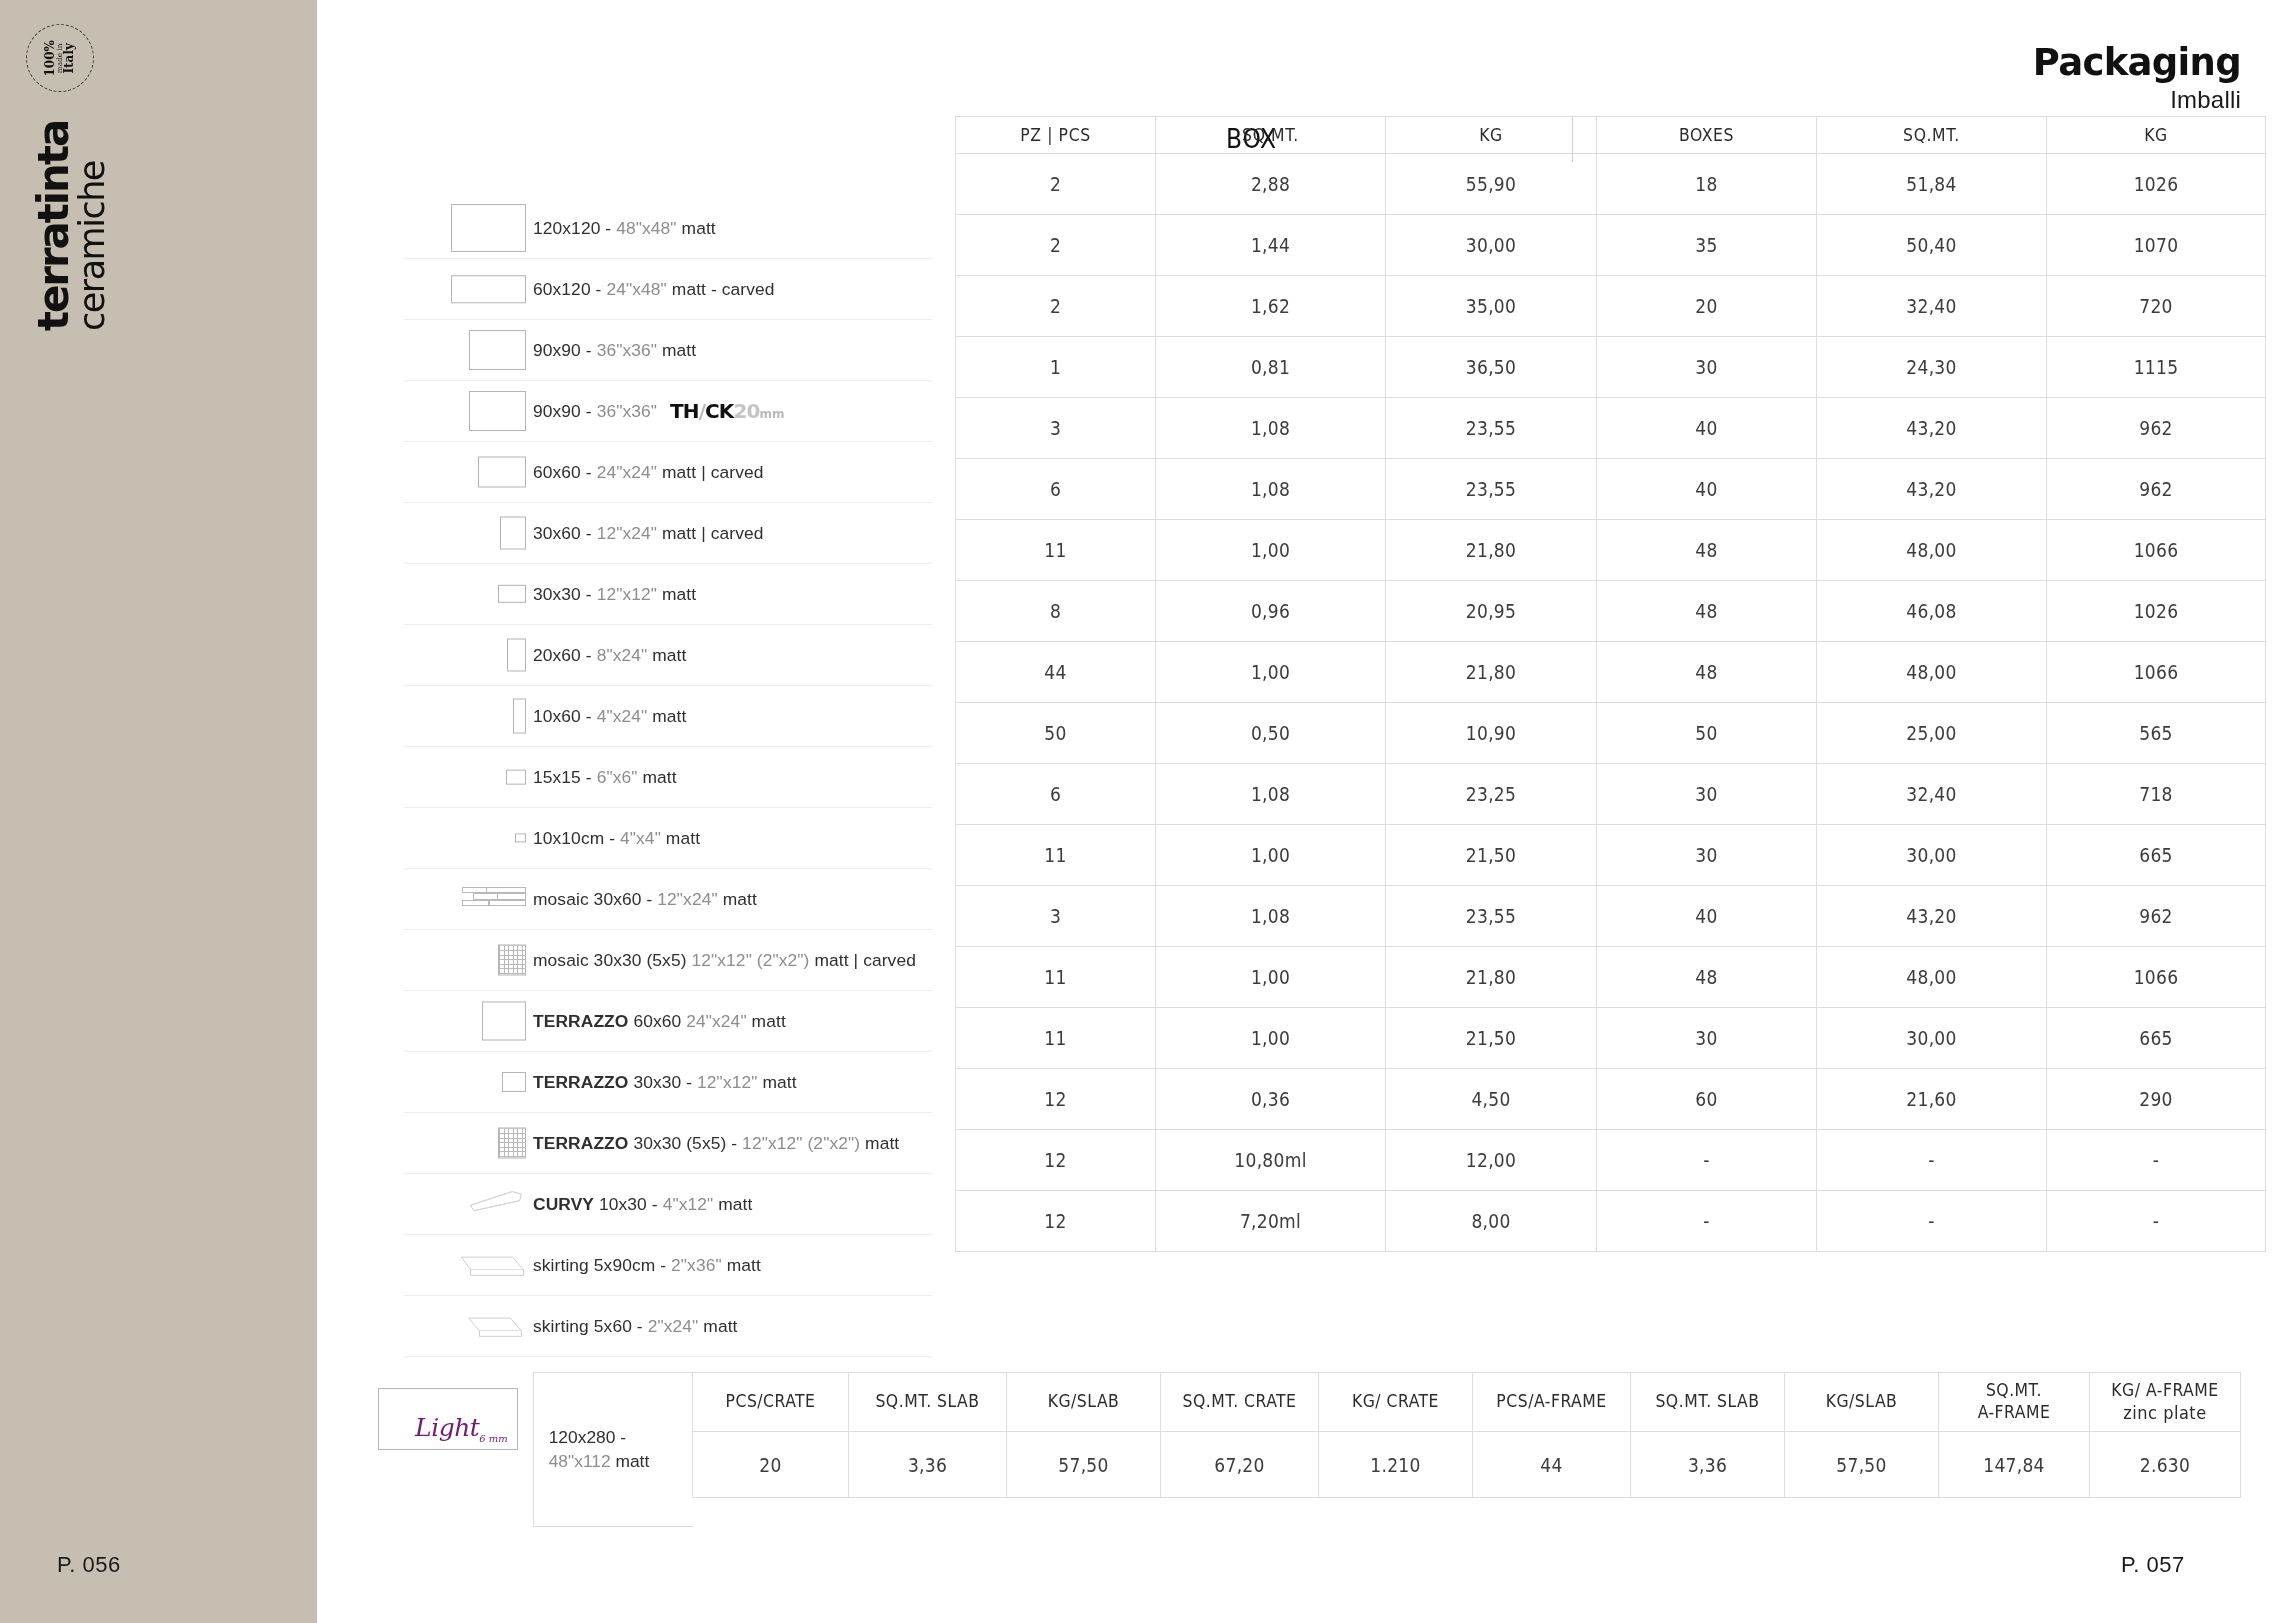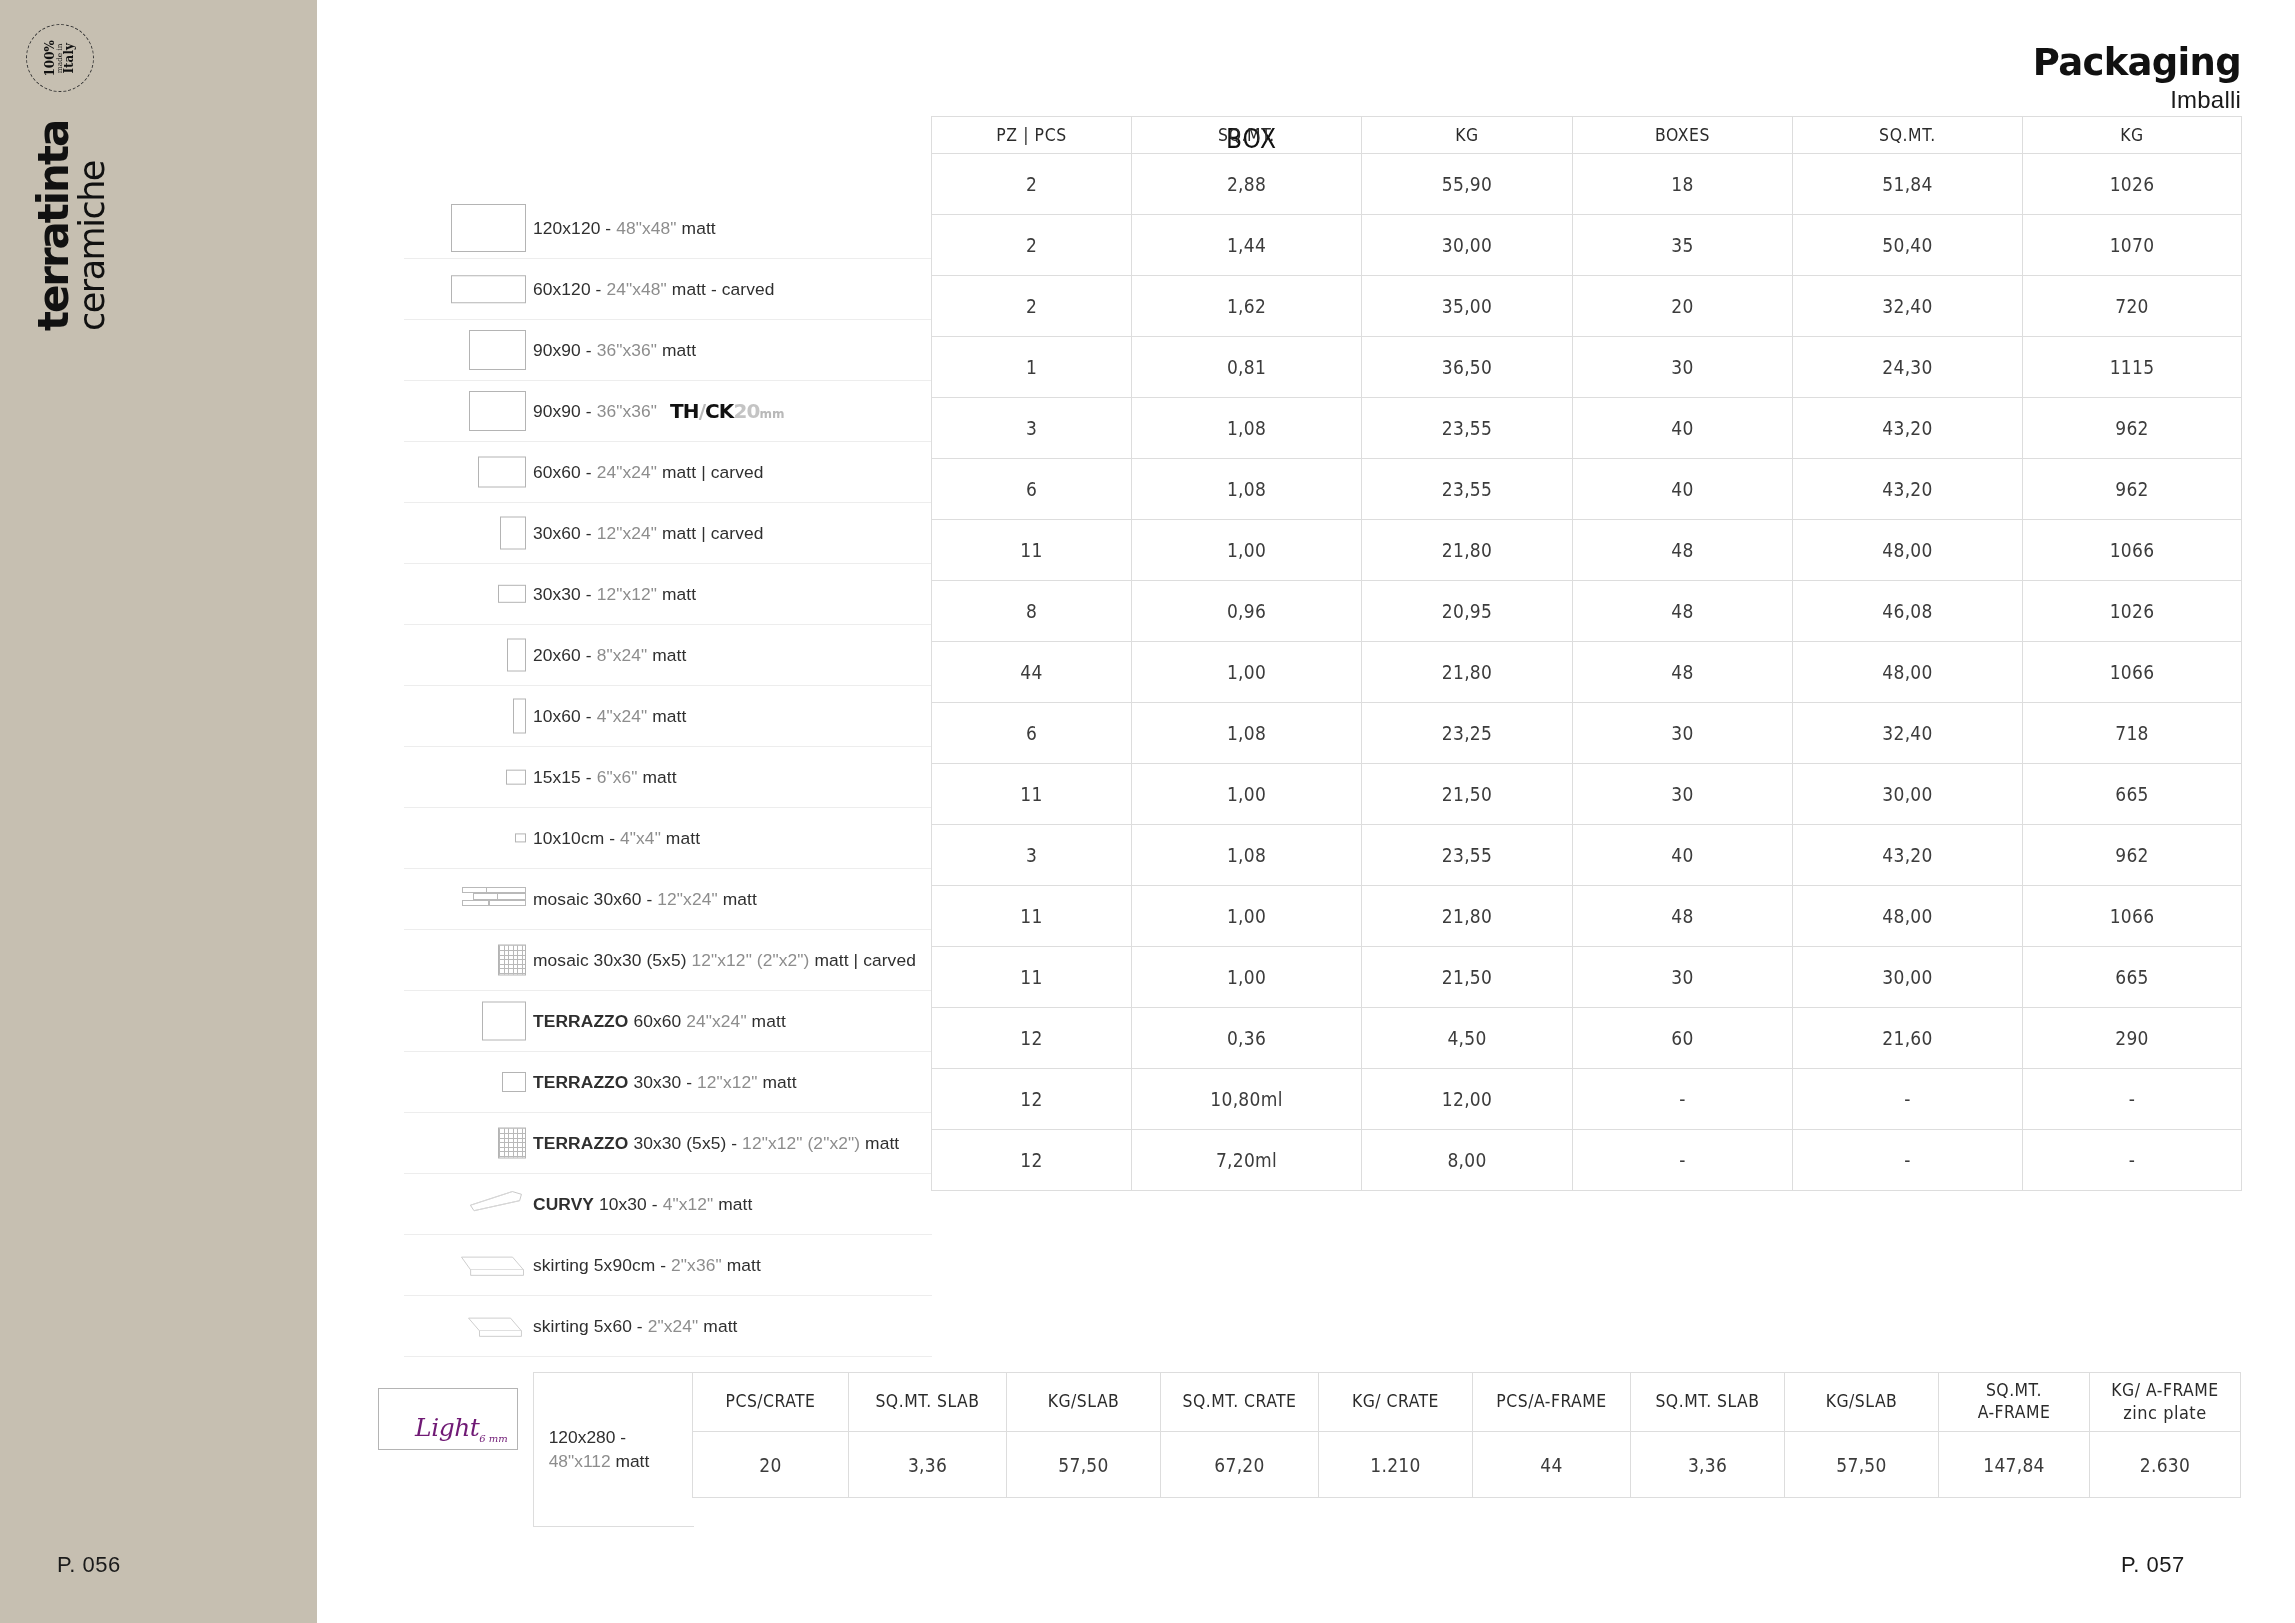--- a/index.html
+++ b/index.html
@@ -129,20 +129,21 @@
     color: #111;
   }
   .group-box  { width: 641px; }
   .group-sep  { width: 0.9px; background: #cfcfcf; }
   .group-pal  { width: 668px; }
 
   table.grid {
     border-collapse: collapse;
     width: 1310px;
     table-layout: fixed;
+    margin-left: 24px;
   }
   table.grid td, table.grid th {
     border: 0.9px solid #dddddd;
     text-align: center;
     font-weight: 400;
   }
   thead th {
     height: 37px;
     font-family: "DejaVu Sans Condensed", "DejaVu Sans", sans-serif;
     font-size: 17.4px;
@@ -563,20 +564,28 @@
           <td>46,08</td>
           <td>1026</td>
         </tr>
         <tr>
           <td>44</td>
           <td>1,00</td>
           <td>21,80</td>
           <td>48</td>
           <td>48,00</td>
           <td>1066</td>
+        </tr>
+        <tr>
+          <td>50</td>
+          <td>0,50</td>
+          <td>10,90</td>
+          <td>50</td>
+          <td>25,00</td>
+          <td>565</td>
         </tr>
         <tr>
           <td>6</td>
           <td>1,08</td>
           <td>23,25</td>
           <td>30</td>
           <td>32,40</td>
           <td>718</td>
         </tr>
         <tr>

